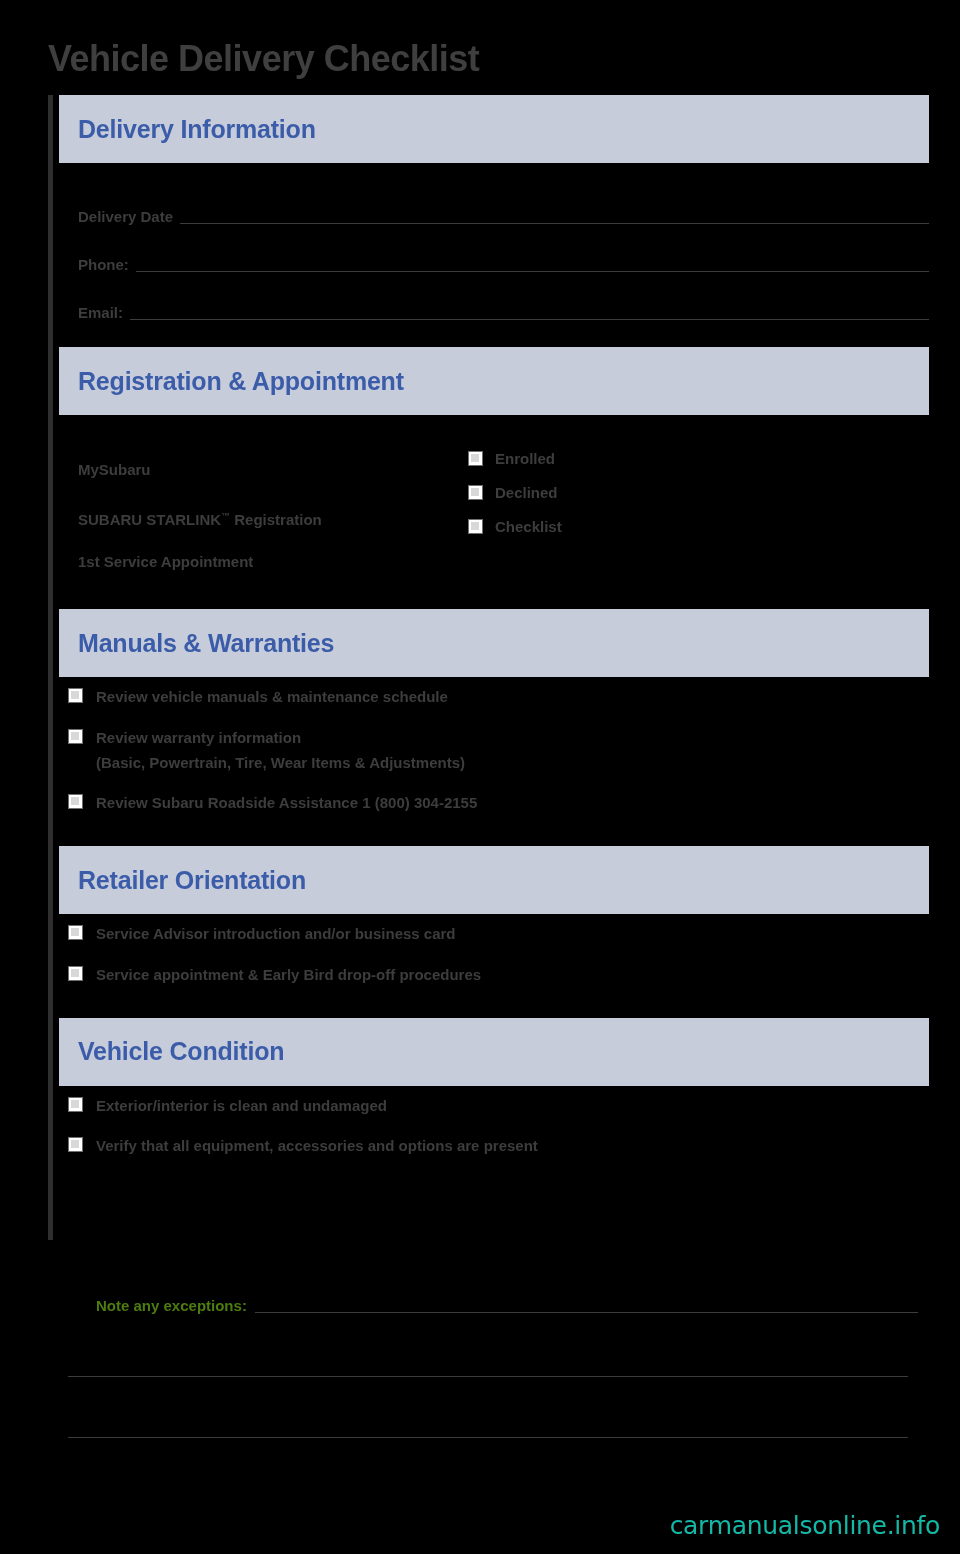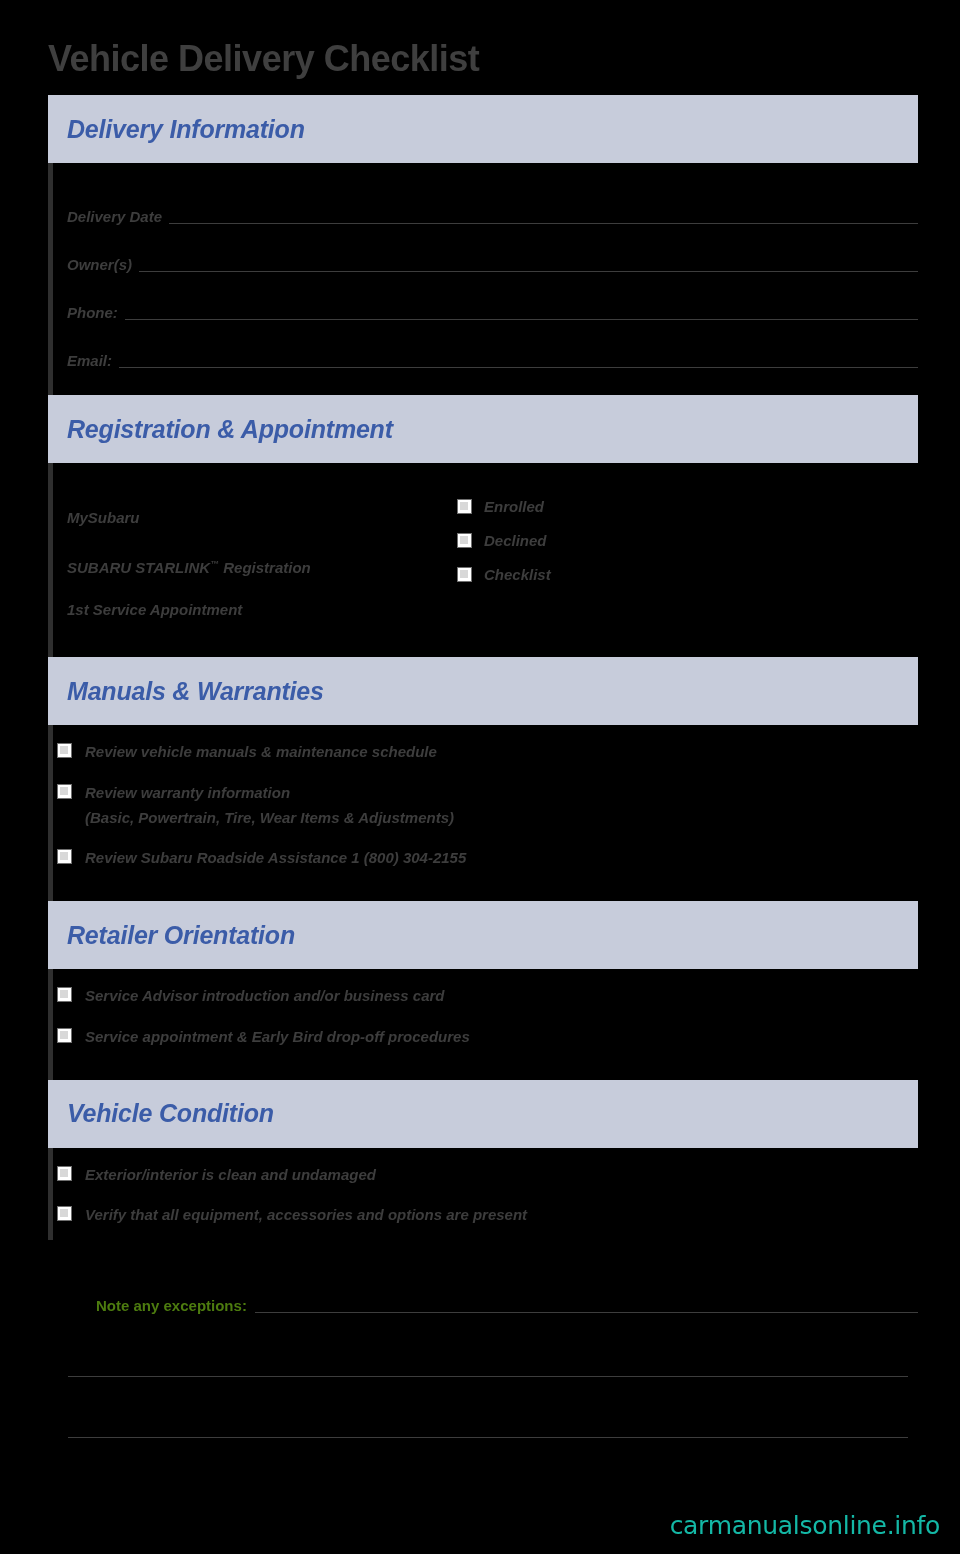--- a/index.html
+++ b/index.html
@@ -29,24 +29,23 @@
     left: 48px;
     top: 38px;
     font-size: 36px;
     font-weight: bold;
     color: #3f3f3f;
     letter-spacing: -0.5px;
   }
 
   .sheet {
     position: absolute;
-    left: 48px;
+    left: 59px;
     top: 95px;
     width: 870px;
-    font-style: italic;
   }
 
   
   .rail {
     position: absolute;
     left: 48px;
     top: 95px;
     width: 5px;
     height: 1145px;
     background: #2f2f2f;
@@ -144,21 +143,21 @@
   .cb::after {
     content: "";
     position: absolute;
     left: 2px; top: 2px;
     width: 8px; height: 8px;
     background: #d8d8d8;
   }
 
   
   .check-list {
-    padding-top: 15px;
+    padding-top: 8px;
     padding-bottom: 14px;
   }
   .check-row {
     display: flex;
     align-items: flex-start;
     margin-bottom: 16px;
   }
   .check-row .cb { margin-top: 3px; margin-right: 13px; }
   .check-row .txt {
     font-size: 15px;
@@ -226,24 +225,20 @@
 
     <div class="band">
       <h2>Delivery Information</h2>
     </div>
     <div class="body-block" style="padding-top:16px;padding-bottom:24px;">
       <div class="field-row">
         <span class="field-label">Delivery Date</span>
         <span class="field-line"></span>
       </div>
       <div class="field-row">
-        <span class="field-label">Owner(s)</span>
-        <span class="field-line"></span>
-      </div>
-      <div class="field-row">
         <span class="field-label">Phone:</span>
         <span class="field-line"></span>
       </div>
       <div class="field-row">
         <span class="field-label">Email:</span>
         <span class="field-line"></span>
       </div>
     </div>
 
     <div class="band">

